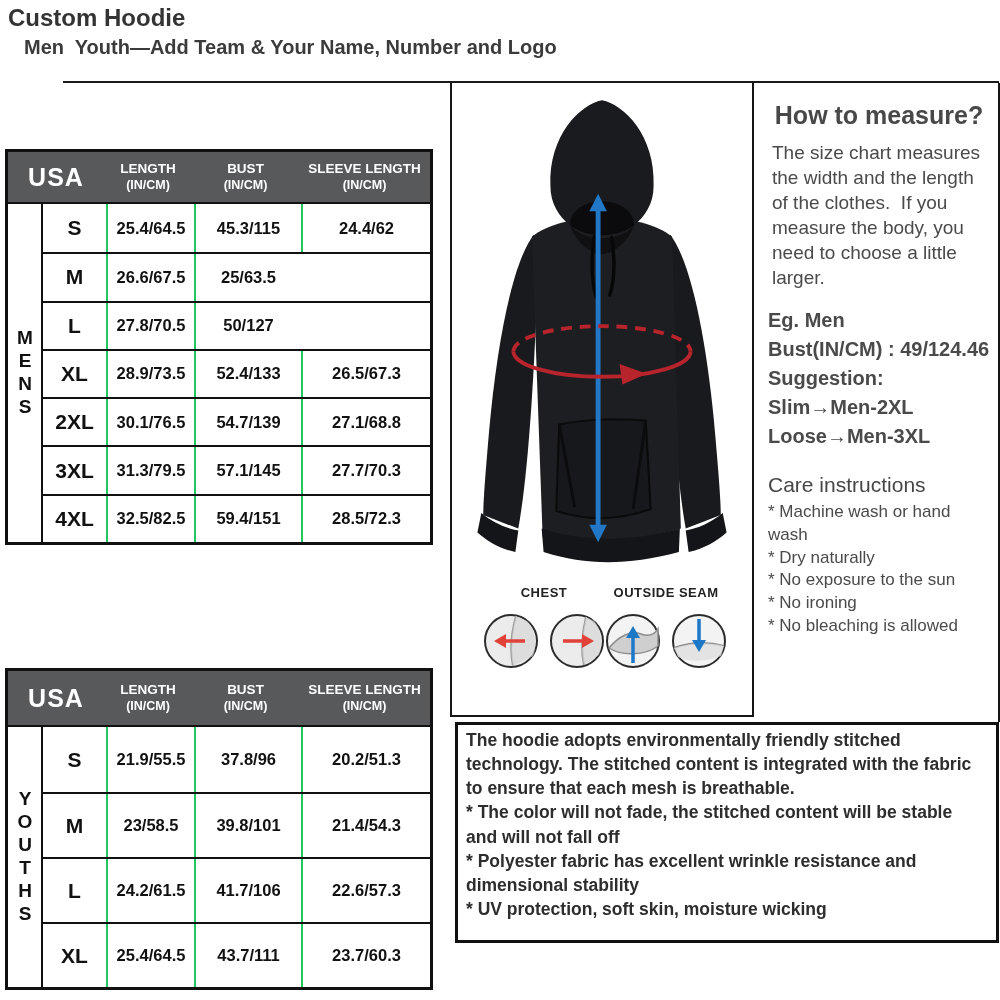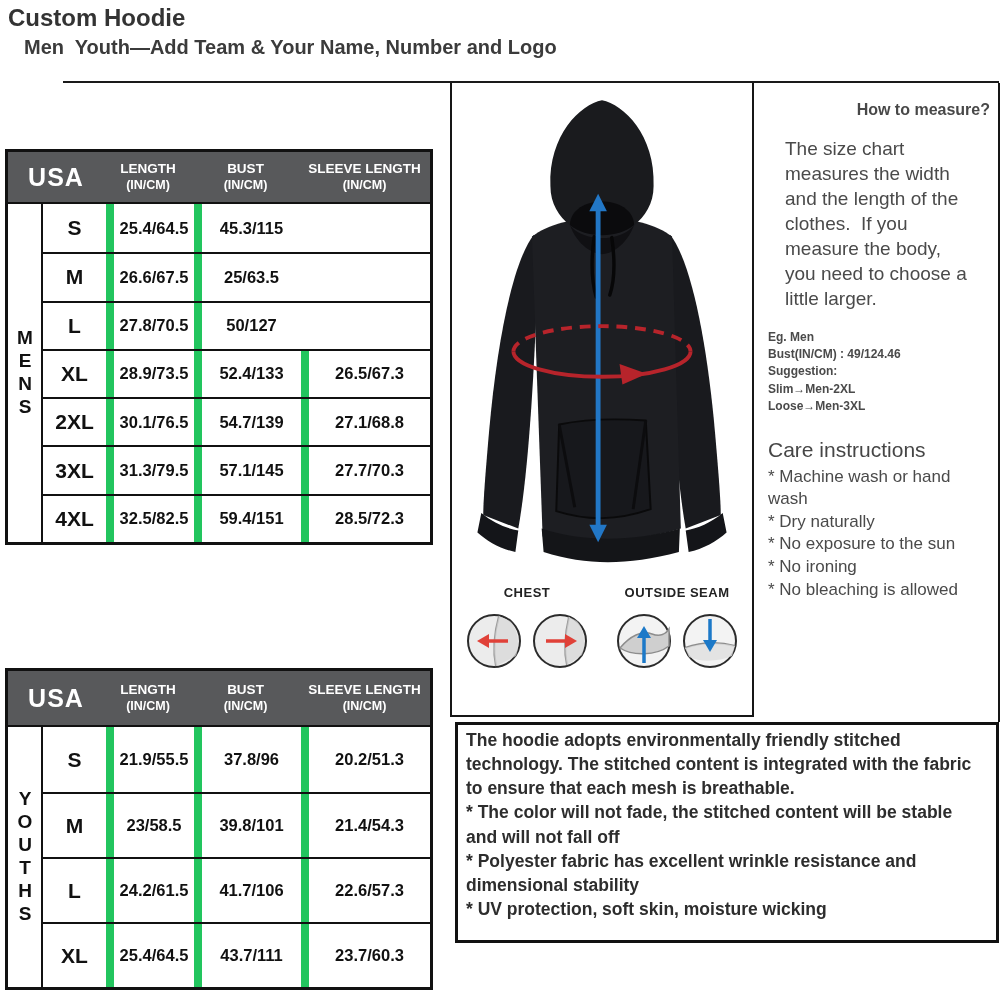--- a/index.html
+++ b/index.html
@@ -22,38 +22,38 @@
   .st-h-col{text-align:center;font-weight:700;font-size:13.5px;line-height:1.2;}
   .st-h-col .unit{display:block;font-size:12.5px;}
   .st-body{flex:1;display:flex;min-height:0;}
   .st-group{width:33px;border-right:2px solid #111;display:flex;align-items:center;justify-content:center;
             font-weight:700;font-size:19px;writing-mode:vertical-lr;text-orientation:upright;
             letter-spacing:2px;color:#111;}
   .st-rows{flex:1;display:grid;grid-auto-rows:1fr;}
   .st-row{display:grid;grid-template-columns:63px 88px 107px 1fr;}
   .st-row + .st-row{border-top:2px solid #111;}
   .st-cell{display:flex;align-items:center;justify-content:center;font-weight:700;font-size:16.5px;color:#111;}
-  .st-cell + .st-cell{border-left:8px solid #22c55e;}
+  .st-cell + .st-cell{border-left:2px solid #22c55e;}
   .st-cell.st-size{font-size:21px;}
 
   
   .hoodie-panel{position:absolute;left:450px;top:83px;width:304px;height:634px;box-sizing:border-box;
                 border-left:2px solid #161616;border-right:2px solid #161616;border-bottom:2px solid #161616;}
   .hoodie-art{display:block;margin:4px auto 0 auto;}
-  .measure-icons{display:flex;justify-content:space-between;padding:0 14px;margin-top:8px;}
+  .measure-icons{display:flex;justify-content:space-between;padding:0 31px;margin-top:8px;}
   .icon-group{display:flex;flex-direction:column;align-items:center;}
   .icon-label{font-size:13px;font-weight:700;letter-spacing:.5px;color:#222;}
   .icon-pair{display:flex;gap:10px;margin-top:12px;}
 
   
   .howto-panel{position:absolute;left:754px;top:83px;width:246px;height:639px;box-sizing:border-box;
                border-right:2px solid #161616;padding:10px 8px 0 14px;color:#4a4a4a;}
-  .howto-heading{font-size:16px;font-weight:700;text-align:right;margin:8px 0 10px 0;color:#484848;}
-  .howto-body{font-size:19px;line-height:1.32;margin:17px;white-space:pre-wrap;}
-  .example-block{margin-top:16px;font-size:12px;font-weight:700;line-height:1.45;color:#4a4a4a;}
+  .howto-heading{font-size:25px;font-weight:700;text-align:center;margin:8px 0 10px 0;color:#484848;}
+  .howto-body{font-size:19px;line-height:1.32;margin:4px;white-space:pre-wrap;}
+  .example-block{margin-top:16px;font-size:20px;font-weight:700;line-height:1.45;color:#4a4a4a;}
   .care-heading{font-size:21px;margin-top:22px;color:#464646;}
   .care-list{font-size:17px;line-height:1.33;margin-top:4px;}
   .care-item{margin:0;}
 
   
   .desc-box{position:absolute;left:455px;top:722px;width:544px;height:221px;box-sizing:border-box;
             border:3px solid #111;padding:3px 8px 0 8px;font-size:17.5px;font-weight:700;
             color:#2d2d2d;line-height:1.38;}
   .desc-line{margin:0;}
 </style>
@@ -82,20 +82,21 @@
         <span class="unit">(IN/CM)</span>
       </div>
     </div>
     <div class="st-body">
       <div class="st-group">MENS</div>
       <div class="st-rows" id="mens-rows">
           <div class="st-row">
             <div class="st-cell st-size">S</div>
             <div class="st-cell">25.4/64.5</div>
             <div class="st-cell">45.3/115</div>
+            <div class="st-cell">24.4/62</div>
           </div>
           <div class="st-row">
             <div class="st-cell st-size">M</div>
             <div class="st-cell">26.6/67.5</div>
             <div class="st-cell">25/63.5</div>
           </div>
           <div class="st-row">
             <div class="st-cell st-size">L</div>
             <div class="st-cell">27.8/70.5</div>
             <div class="st-cell">50/127</div>

